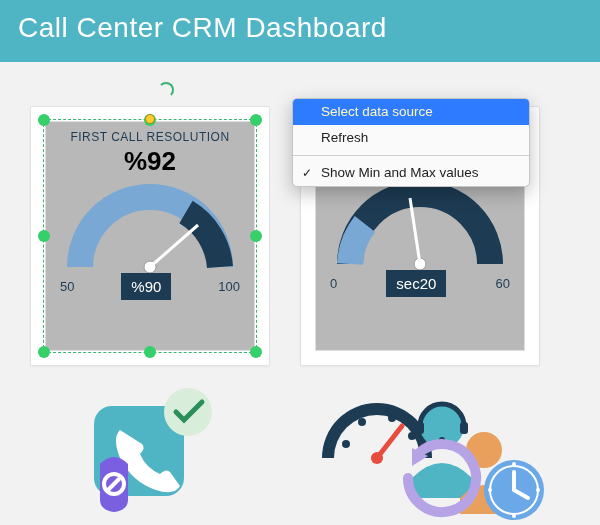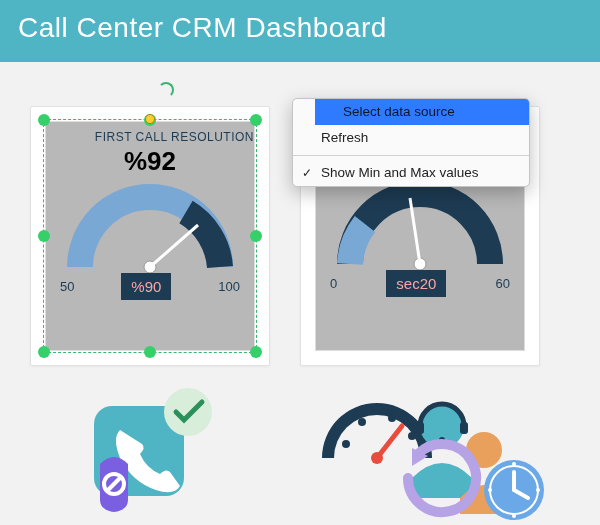--- a/index.html
+++ b/index.html
@@ -44,21 +44,21 @@
   }
   .card.left { left: 30px; top: 44px; width: 240px; height: 260px; }
   .card.right { left: 300px; top: 44px; width: 240px; height: 260px; }
   .gauge-box {
     background: #b8b8b8;
     position: absolute;
     left: 14px; right: 14px; top: 14px; bottom: 14px;
     border: 1px solid #ddd;
   }
   .gauge-title {
-    text-align: right;
+    text-align: center;
     font-size: 12px;
     color: #1d3b53;
     padding-top: 8px;
     font-weight: 500;
     letter-spacing: 0.5px;
   }
   .gauge-big {
     text-align: center;
     font-size: 26px;
     color: #000000;
@@ -74,21 +74,21 @@
     justify-content: space-between;
     align-items: center;
     padding: 0 14px;
     margin-top: -4px;
     font-size: 13px;
     color: #1d3b53;
     gap: 38px;
   }
   .center-badge {
     background: #1d3b53;
-    color: #fca5a5;
+    color: #ffffff;
     padding: 5px 10px;
     font-size: 15px;
     font-weight: 500;
   }
   
   .sel {
     position: absolute;
     inset: 12px;
     border: 1px dashed #3cb371;
     pointer-events: none;
@@ -123,22 +123,21 @@
     overflow: hidden;
     z-index: 10;
   }
   .menu-item {
     padding: 4px 10px 4px 28px;
     position: relative;
     line-height: 18px;
   }
   .menu-item.selected {
     background: #2f7bff;
-    color: #0f172a;
-    margin-left: 22px;
+    color: #fef9c3;
   }
   .menu-sep {
     height: 1px;
     background: #d0d0d0;
     margin: 4px 0;
   }
   .menu-check::before {
     content: "✓";
     position: absolute;
     left: 9px;

